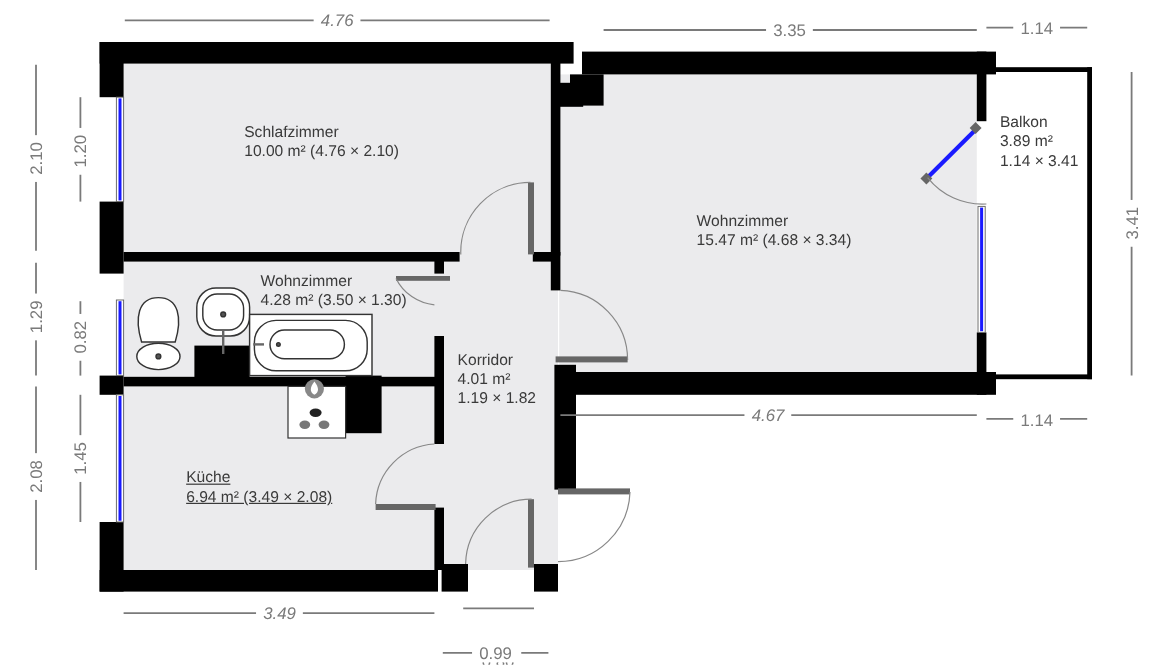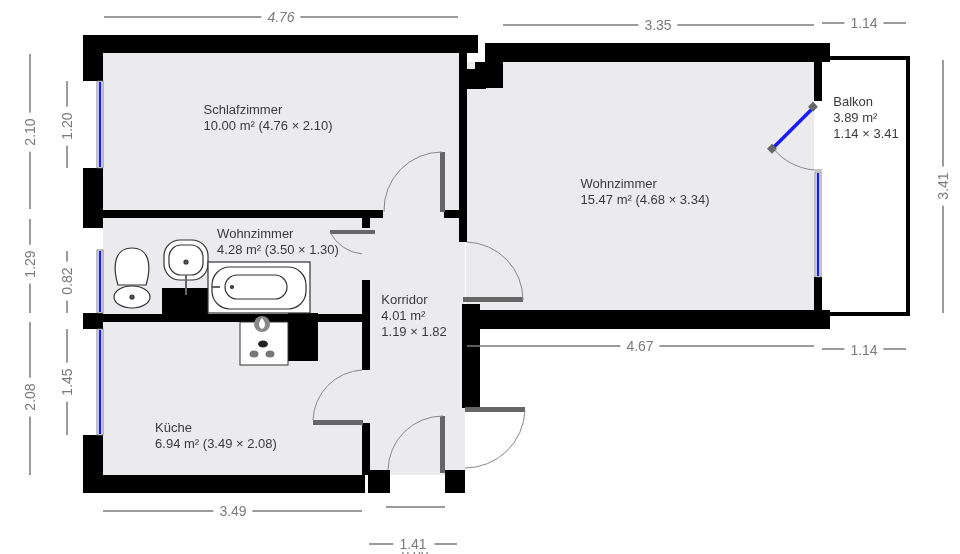--- a/index.html
+++ b/index.html
@@ -154,32 +154,32 @@
 </div>
 <div class="room-label" style="left:278px;top:226px;">
   <div>Wohnzimmer</div>
   <div>4.28 m² (3.50 × 1.30)</div>
 </div>
 <div class="room-label" style="left:414px;top:292px;">
   <div>Korridor</div>
   <div>4.01 m²</div>
   <div>1.19 × 1.82</div>
 </div>
-<div class="room-label" style="left:216px;top:420px;">
+<div class="room-label" style="left:216px;top:390px;text-decoration:underline;">
   <div>Küche</div>
   <div>6.94 m² (3.49 × 2.08)</div>
 </div>
 
 <span class="dim" style="left:281px;top:17px;font-style:italic;">4.76</span>
 <span class="dim" style="left:658px;top:25px;">3.35</span>
 <span class="dim" style="left:864px;top:23px;">1.14</span>
-<span class="dim" style="left:640px;top:346px;">4.67</span>
+<span class="dim" style="left:640px;top:346px;font-style:italic;">4.67</span>
 <span class="dim" style="left:864px;top:350px;">1.14</span>
-<span class="dim" style="left:233px;top:511px;">3.49</span>
+<span class="dim" style="left:233px;top:511px;font-style:italic;">3.49</span>
 <span class="dim" style="left:415px;top:507px;margin-top:44px;">0.80</span>
-<span class="dim" style="left:413px;top:544px;">1.41</span>
+<span class="dim" style="left:413px;top:544px;">0.99</span>
 <span class="dim v" style="left:943px;top:186px;">3.41</span>
 <span class="dim v" style="left:30px;top:132px;">2.10</span>
 <span class="dim v" style="left:67px;top:126px;">1.20</span>
 <span class="dim v" style="left:30px;top:264px;">1.29</span>
 <span class="dim v" style="left:67px;top:281px;">0.82</span>
 <span class="dim v" style="left:30px;top:397px;">2.08</span>
 <span class="dim v" style="left:67px;top:382px;">1.45</span>
 
 </body></html>

